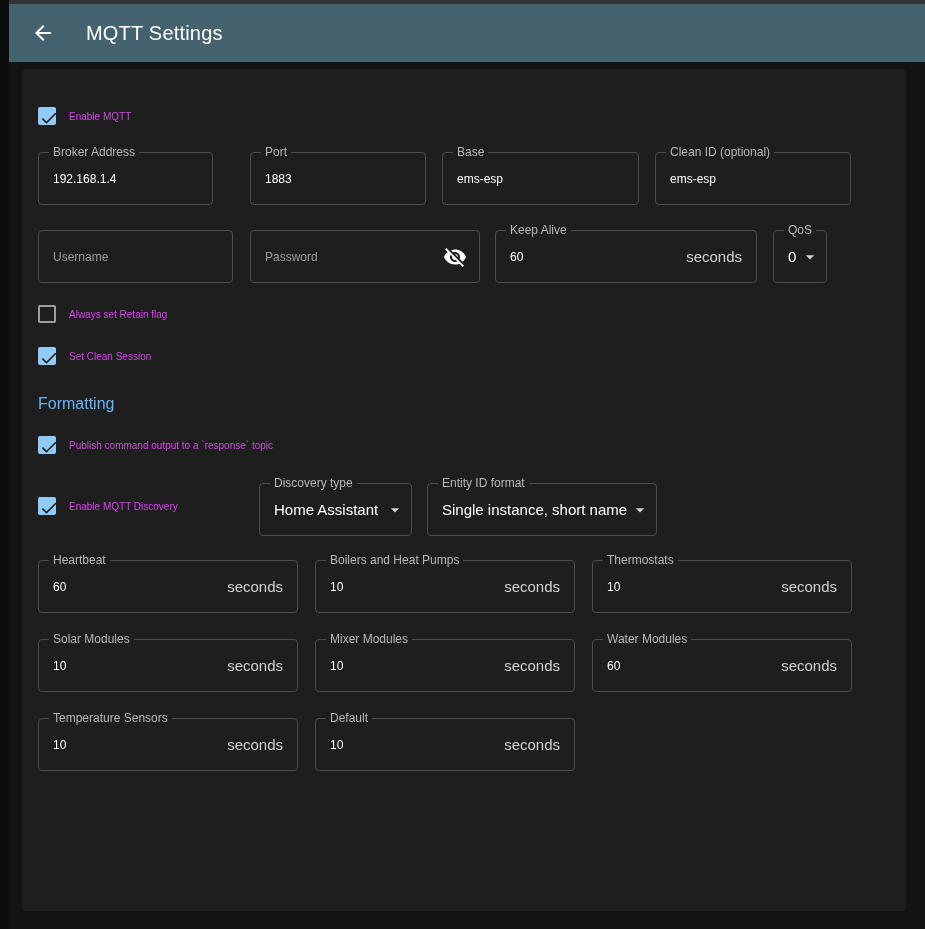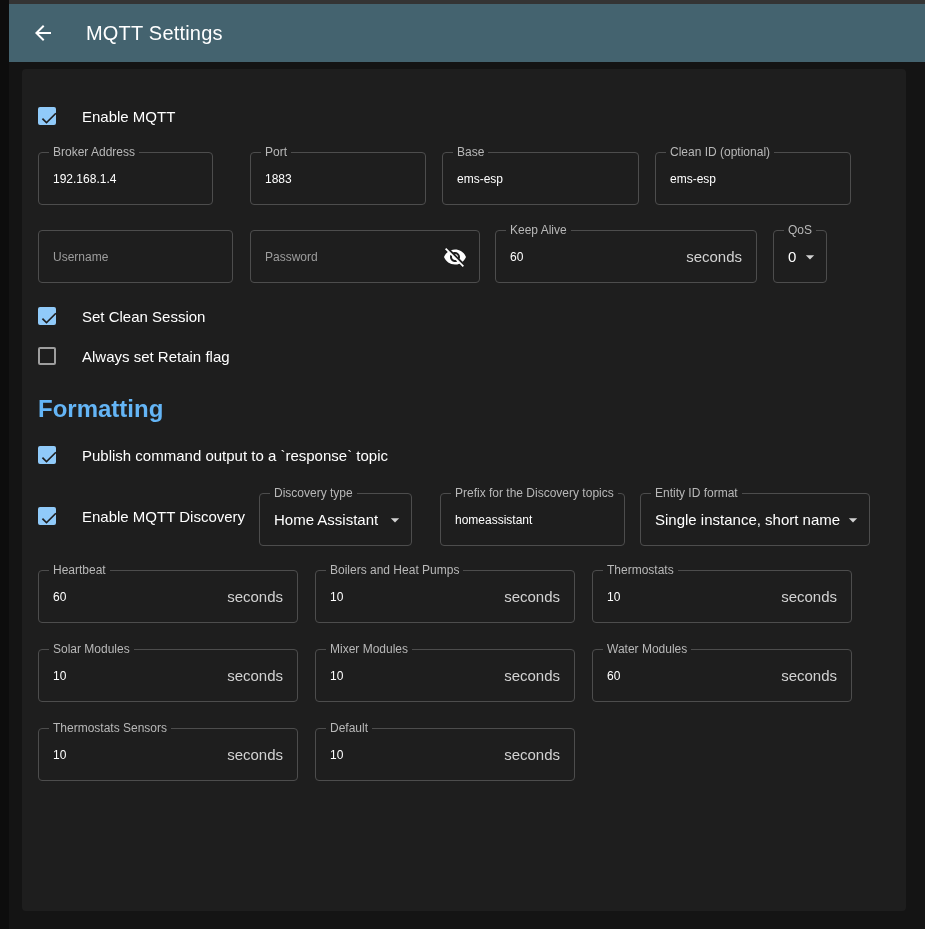--- a/index.html
+++ b/index.html
@@ -48,21 +48,21 @@
   
   .cb-row { display: flex; align-items: center; }
   .cb {
     width: 18px; height: 18px; flex: 0 0 18px;
     border: 2px solid #9e9e9e; border-radius: 2px;
     cursor: pointer; position: relative; background: transparent;
   }
   .cb.checked { background: var(--checkbox); border-color: var(--checkbox); }
   .cb .tick { display: none; position: absolute; top: -1px; left: -1px; }
   .cb.checked .tick { display: block; }
-  .cb-label { margin-left: 26px; font-size: 15px; color: #ffffff; }
+  .cb-label { margin-left: 13px; font-size: 10px; color: #d946ef; }
   
   .row { display: flex; align-items: flex-start; }
   .field {
     position: relative; height: 53px;
     border: 1px solid var(--border); border-radius: 4px;
     display: flex; align-items: center;
     background: transparent;
   }
   .field .flabel {
     position: absolute; top: -7px; left: 10px;
@@ -73,21 +73,21 @@
     background: transparent; border: none; outline: none;
     color: #fff; font-size: 12px; padding: 0 14px;
     width: 100%; height: 100%; font-family: inherit; min-width: 0;
   }
   .field input::placeholder { color: #9d9d9d; opacity: 1; }
   .field .suffix { color: var(--suffix); font-size: 15px; padding-right: 14px; white-space: nowrap; }
   .field .value { color: #fff; font-size: 15px; padding-left: 14px; flex: 1; white-space: nowrap; overflow: hidden; }
   .field.select { cursor: pointer; }
   .field .caret { margin-right: 6px; flex: 0 0 auto; }
   .icon-btn { background: transparent; border: none; cursor: pointer; padding: 0 12px 0 0; display: flex; align-items: center; }
-  .section-h { font-size: 24px; font-weight: 700; color: var(--accent); }
+  .section-h { font-size: 16px; font-weight: 400; color: var(--accent); }
   .intervals-grid {
     display: grid;
     grid-template-columns: repeat(3, 260px);
     column-gap: 17px; row-gap: 26px;
   }
 </style>
 </head>
 <body>
 
 <div class="top-strip"></div>
@@ -157,34 +157,34 @@
       <span class="flabel">QoS</span>
       <span class="value">0</span>
       <span class="caret" style="display:flex">
             <svg width="20" height="20" viewBox="0 0 24 24">
               <path fill="#d2d2d2" d="M7 10l5 5 5-5z"></path>
             </svg>
           </span>
     </div>
   </div>
 
+  <div class="cb-row" style="margin-top:22px">
+    <span class="cb">
+      
+    </span>
+    <span class="cb-label">Always set Retain flag</span>
+  </div>
+
   <div class="cb-row" style="margin-top:24px">
     <span class="cb checked">
       <span class="tick"><svg width="20" height="20" viewBox="0 0 24 24">
               <path fill="#1e1e1e" d="M9 16.17L4.83 12l-1.42 1.41L9 19 21 7l-1.41-1.41z"></path>
             </svg></span>
     </span>
     <span class="cb-label">Set Clean Session</span>
-  </div>
-
-  <div class="cb-row" style="margin-top:22px">
-    <span class="cb">
-      
-    </span>
-    <span class="cb-label">Always set Retain flag</span>
   </div>
 
   <h2 class="section-h" style="margin-top:30px">Formatting</h2>
 
 
   <div class="cb-row" style="margin-top:23px">
     <span class="cb checked">
       <span class="tick"><svg width="20" height="20" viewBox="0 0 24 24">
               <path fill="#1e1e1e" d="M9 16.17L4.83 12l-1.42 1.41L9 19 21 7l-1.41-1.41z"></path>
             </svg></span>
@@ -203,24 +203,20 @@
     </div>
     <div class="field select" style="width:153px">
       <span class="flabel">Discovery type</span>
       <span class="value">Home Assistant</span>
       <span class="caret" style="display:flex">
             <svg width="20" height="20" viewBox="0 0 24 24">
               <path fill="#d2d2d2" d="M7 10l5 5 5-5z"></path>
             </svg>
           </span>
     </div>
-    <div class="field" style="width:185px;margin-left:28px">
-      <span class="flabel">Prefix for the Discovery topics</span>
-      <input value="homeassistant" style="">
-    </div>
     <div class="field select" style="width:230px;margin-left:15px">
       <span class="flabel">Entity ID format</span>
       <span class="value">Single instance, short name</span>
       <span class="caret" style="display:flex">
             <svg width="20" height="20" viewBox="0 0 24 24">
               <path fill="#d2d2d2" d="M7 10l5 5 5-5z"></path>
             </svg>
           </span>
     </div>
   </div>
@@ -254,21 +250,21 @@
       <input value="10" style="">
       <span class="suffix">seconds</span>
     </div>
     <div class="field">
       <span class="flabel">Water Modules</span>
       <input value="60" style="">
       <span class="suffix">seconds</span>
     </div>
 
     <div class="field">
-      <span class="flabel">Thermostats Sensors</span>
+      <span class="flabel">Temperature Sensors</span>
       <input value="10" style="">
       <span class="suffix">seconds</span>
     </div>
     <div class="field">
       <span class="flabel">Default</span>
       <input value="10" style="">
       <span class="suffix">seconds</span>
     </div>
 
   </div>

